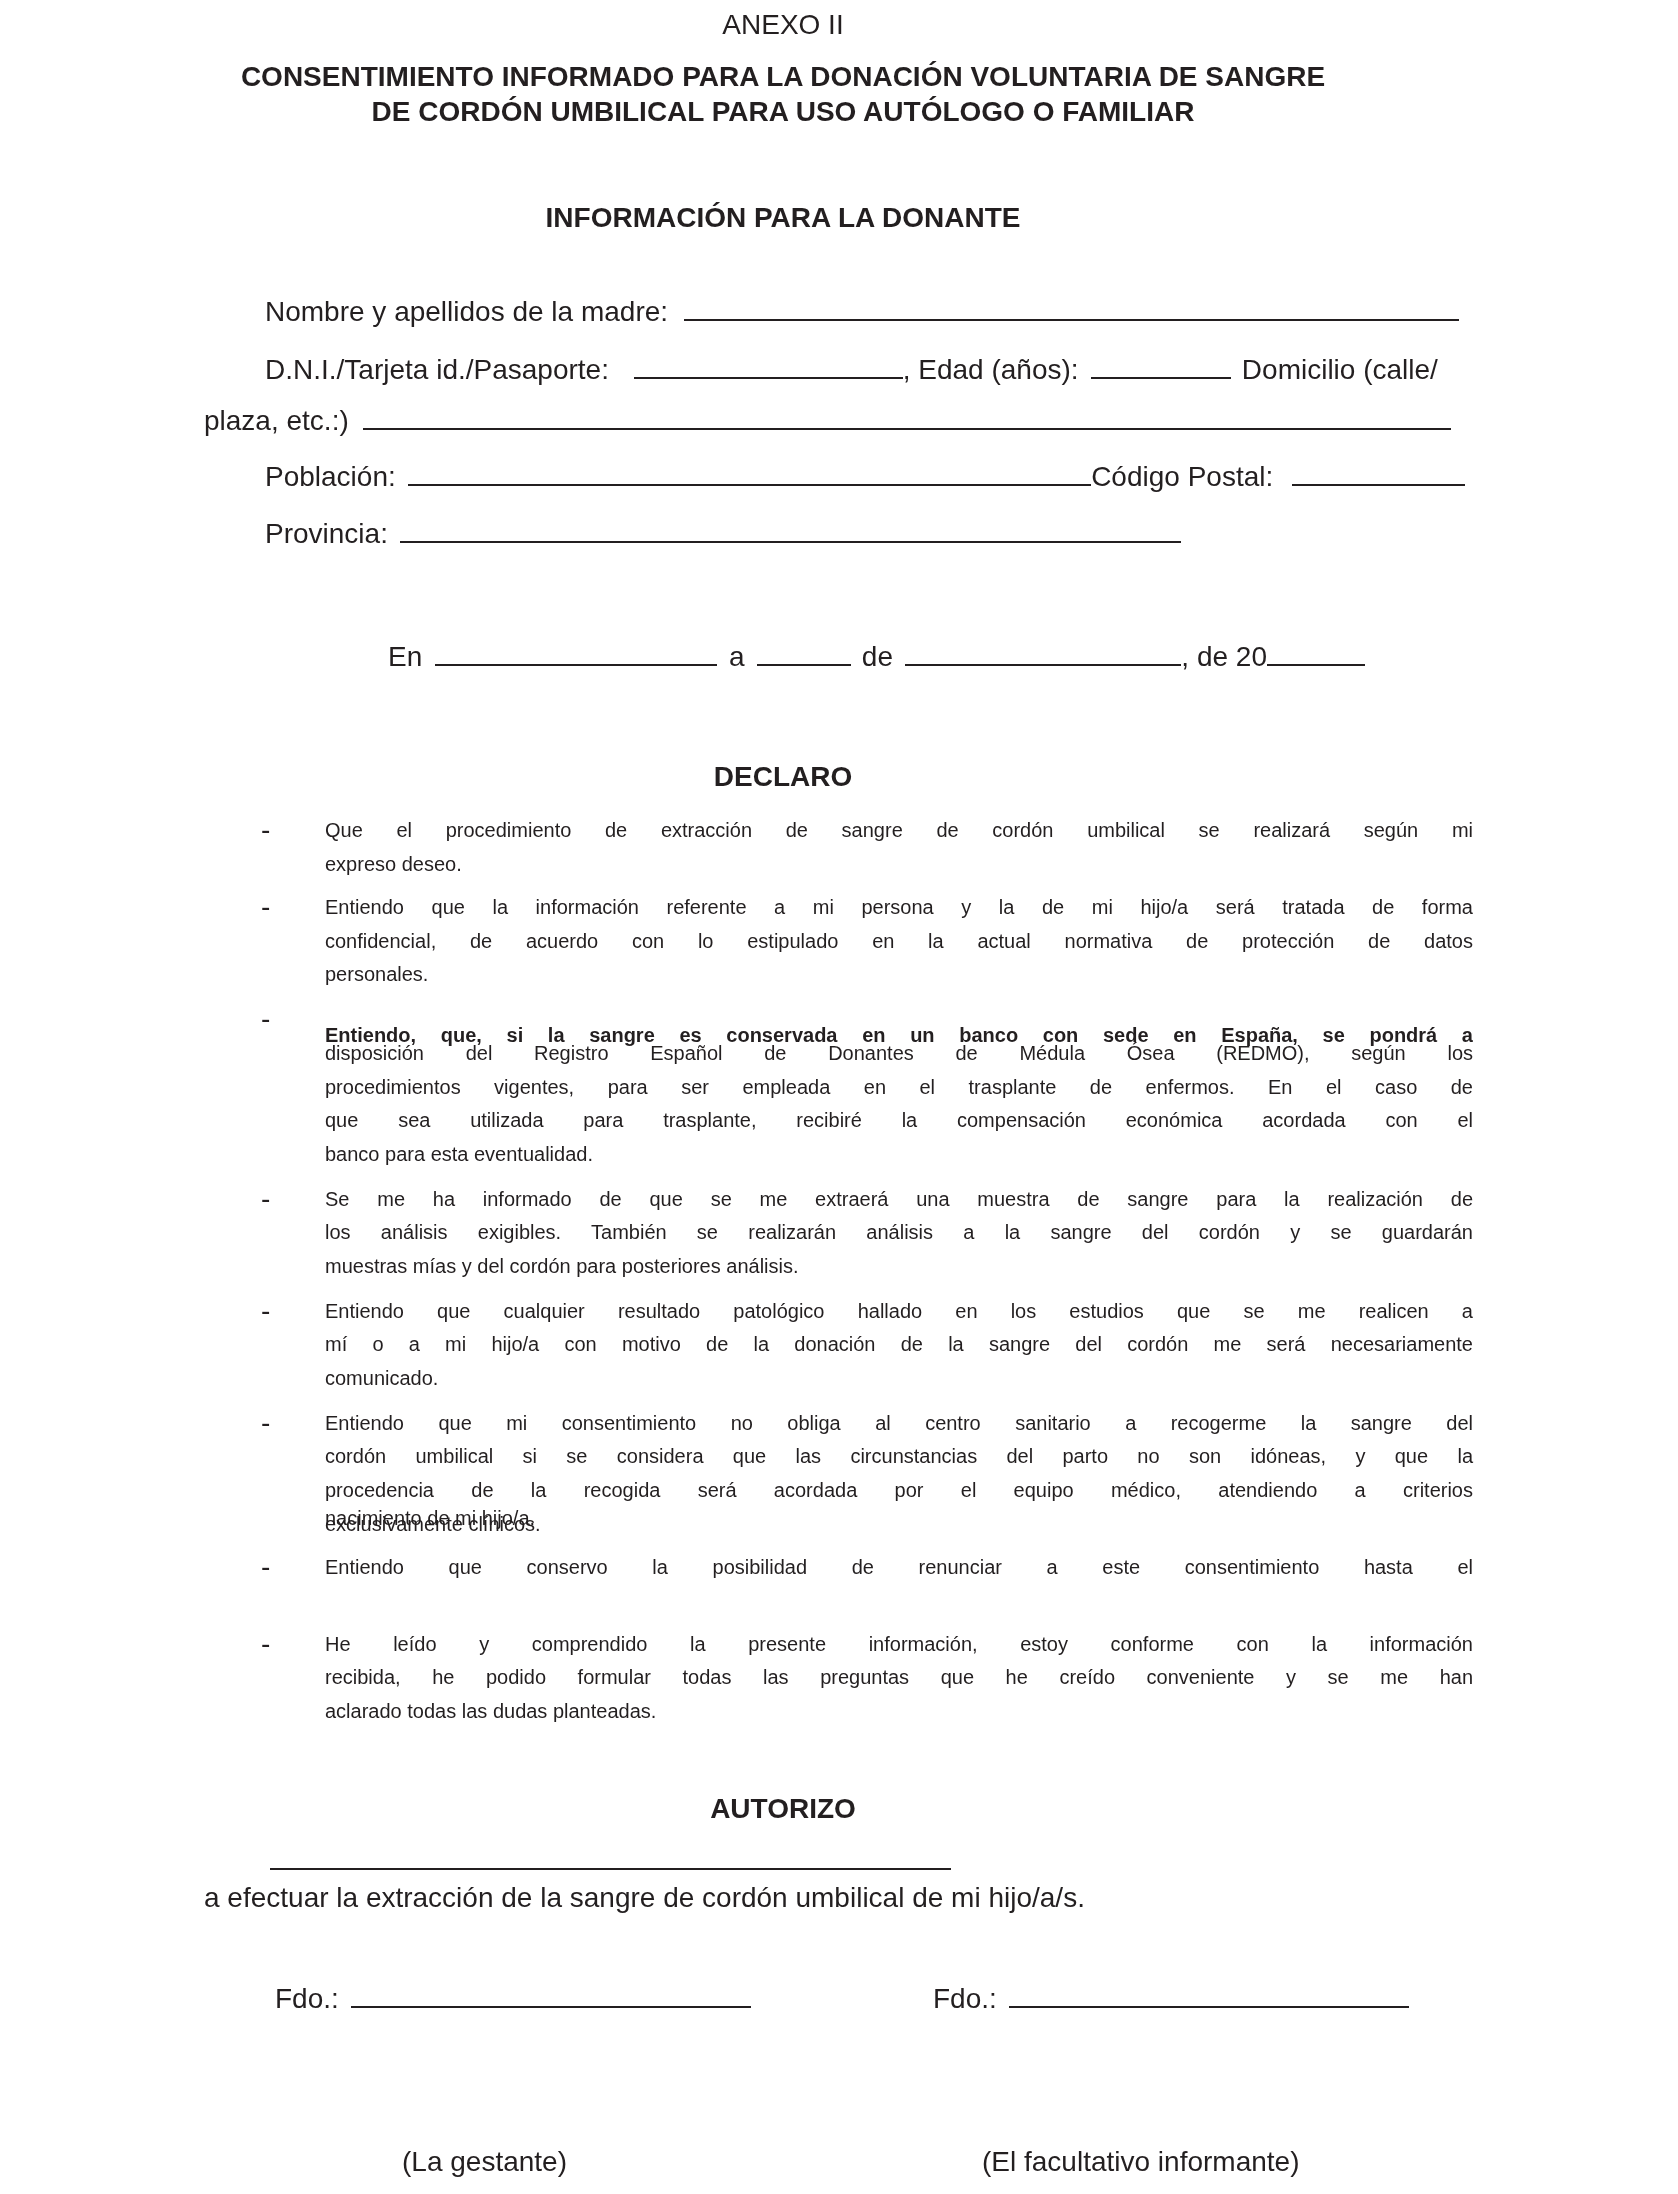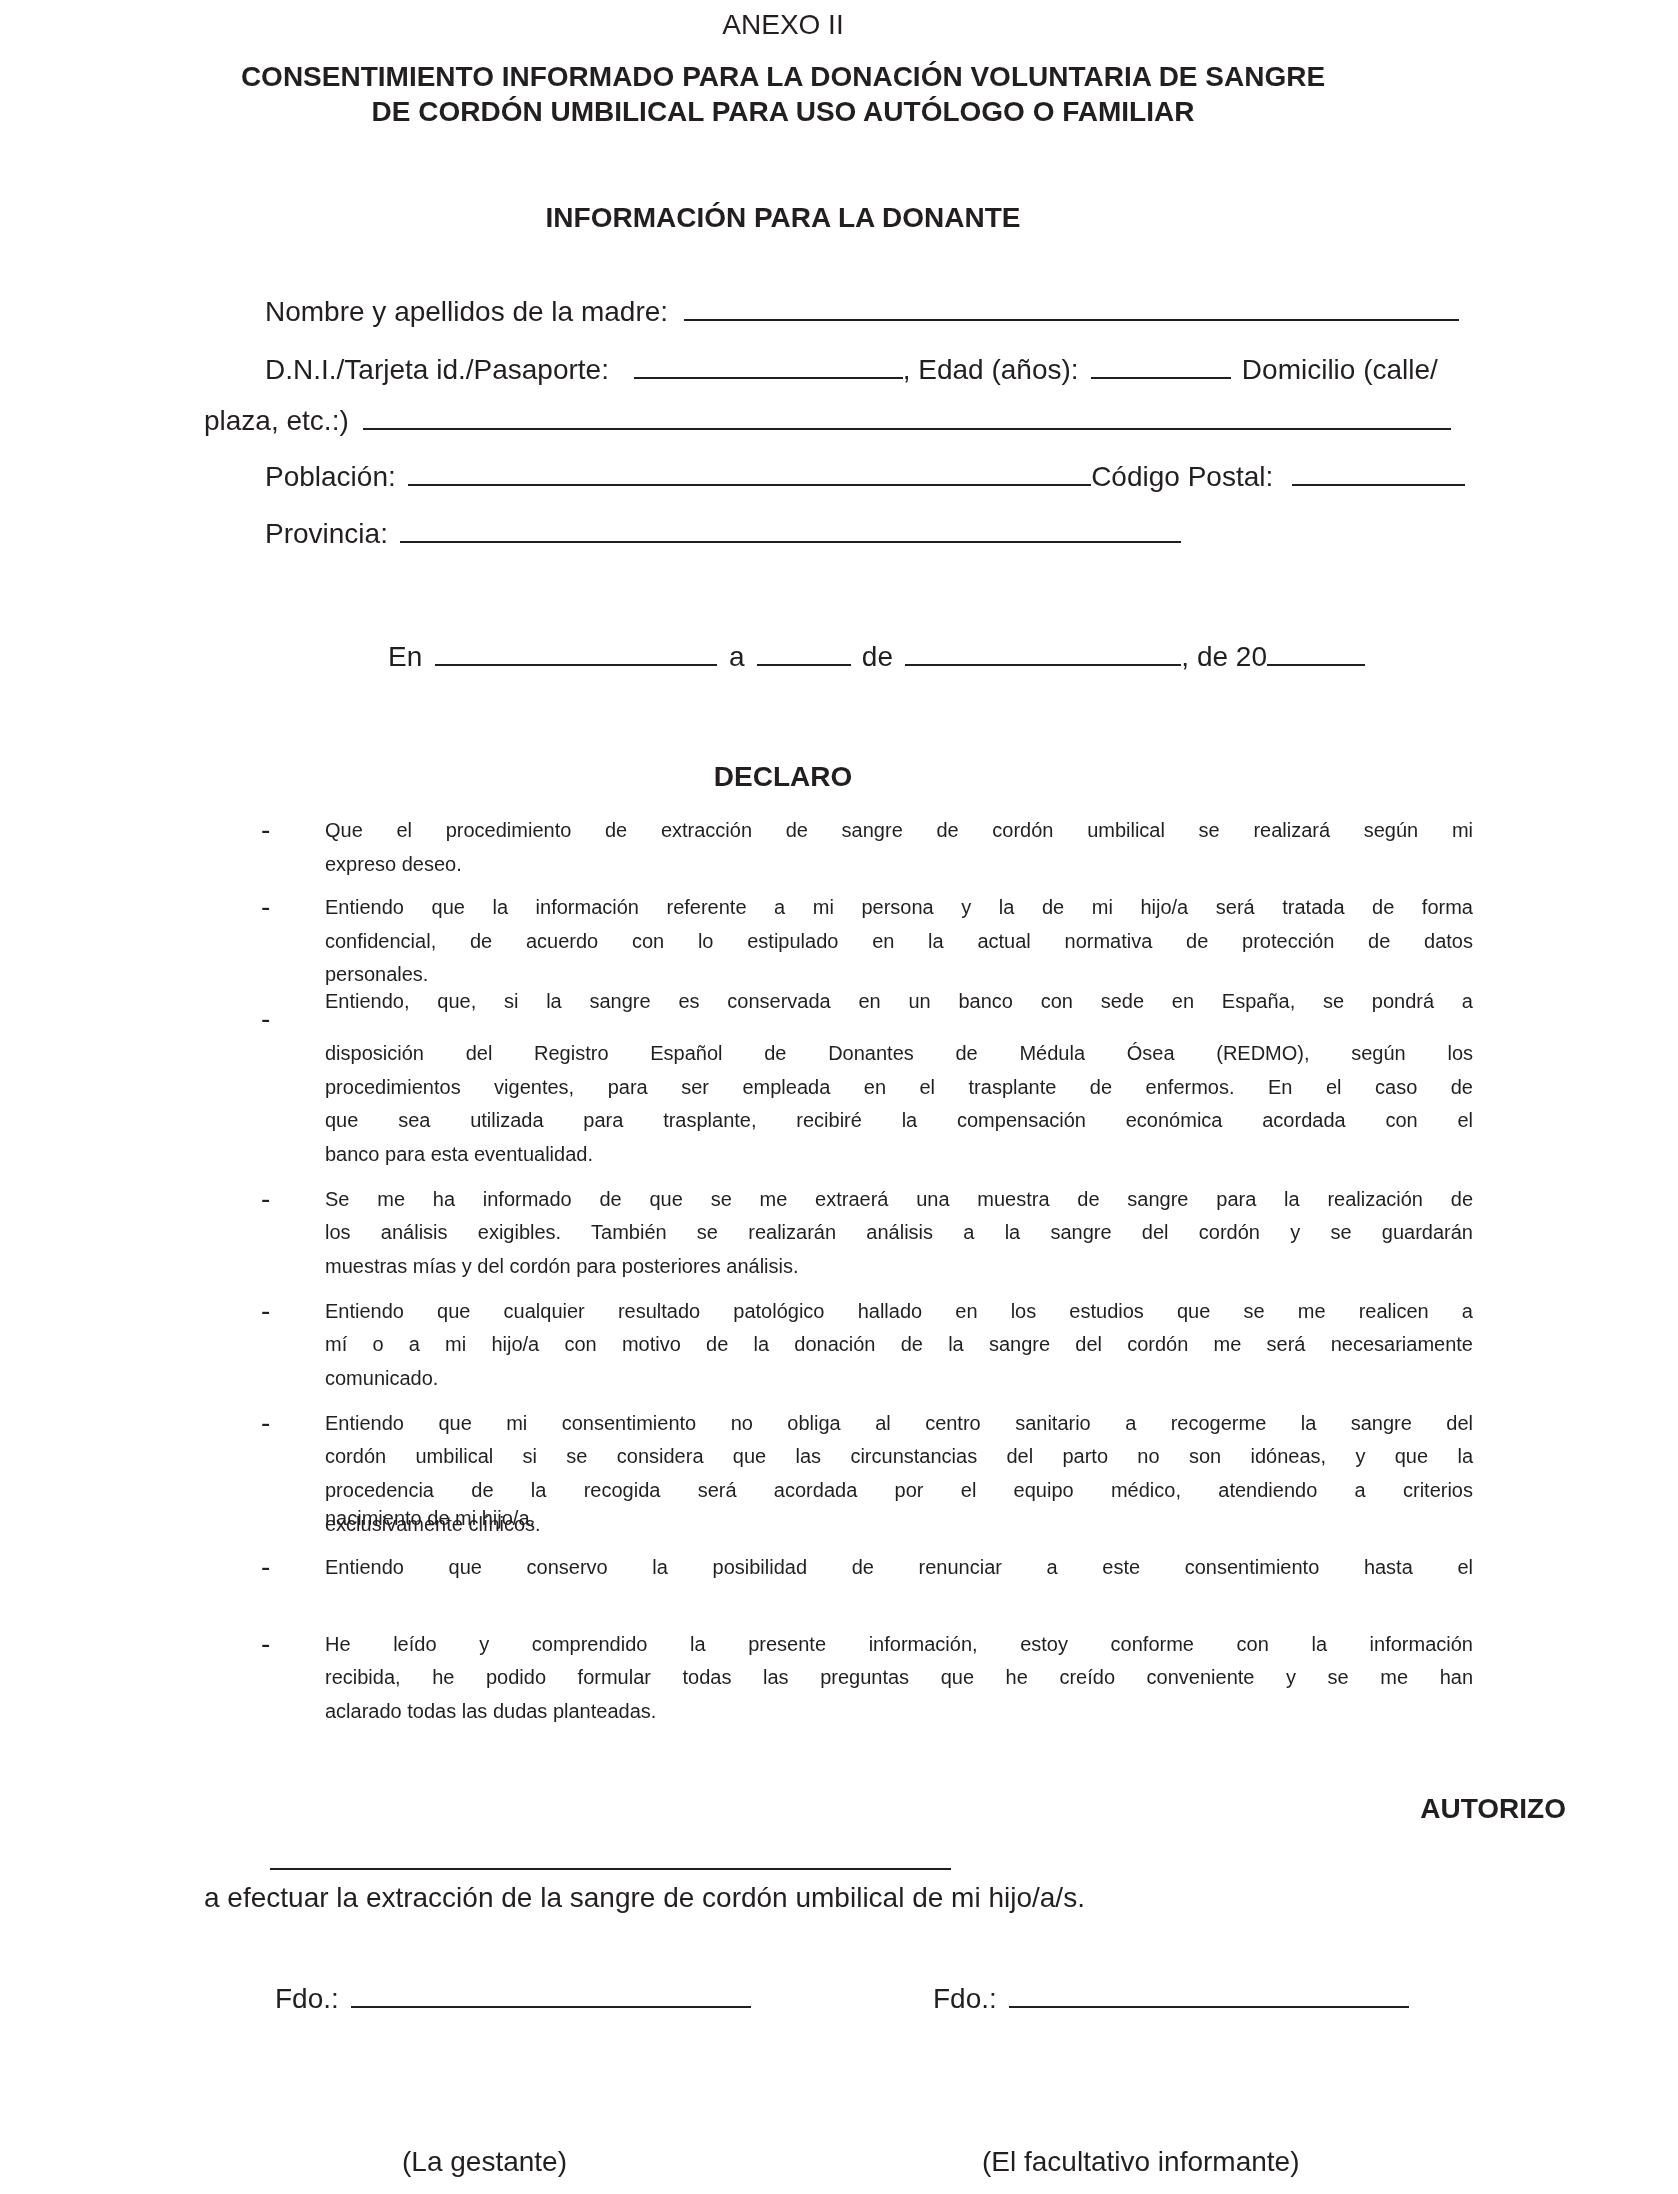--- a/index.html
+++ b/index.html
@@ -65,21 +65,21 @@
 
 <div id="declarations">
     <div class="dash" style="top: 813px;">-</div>
     <div class="para" style="top: 813px; text-align-last: justify;">Que el procedimiento de extracción de sangre de cordón umbilical se realizará según mi</div>
     <div class="para" style="top: 847px; text-align-last: left;">expreso deseo.</div>
     <div class="dash" style="top: 890px;">-</div>
     <div class="para" style="top: 890px; text-align-last: justify;">Entiendo que la información referente a mi persona y la de mi hijo/a será tratada de forma</div>
     <div class="para" style="top: 924px; text-align-last: justify;">confidencial, de acuerdo con lo estipulado en la actual normativa de protección de datos</div>
     <div class="para" style="top: 957px; text-align-last: left;">personales.</div>
     <div class="dash" style="top: 1002px;">-</div>
-    <div class="para" style="top: 984px; text-align-last: justify;">Entiendo, que, si la sangre es conservada en un banco con sede en España, se pondrá a</div>
+    <div class="para" style="top: 1018px; text-align-last: justify; font-weight: bold;">Entiendo, que, si la sangre es conservada en un banco con sede en España, se pondrá a</div>
     <div class="para" style="top: 1036px; text-align-last: justify;">disposición del Registro Español de Donantes de Médula Ósea (REDMO), según los</div>
     <div class="para" style="top: 1070px; text-align-last: justify;">procedimientos vigentes, para ser empleada en el trasplante de enfermos. En el caso de</div>
     <div class="para" style="top: 1103px; text-align-last: justify;">que sea utilizada para trasplante, recibiré la compensación económica acordada con el</div>
     <div class="para" style="top: 1137px; text-align-last: left;">banco para esta eventualidad.</div>
     <div class="dash" style="top: 1182px;">-</div>
     <div class="para" style="top: 1182px; text-align-last: justify;">Se me ha informado de que se me extraerá una muestra de sangre para la realización de</div>
     <div class="para" style="top: 1215px; text-align-last: justify;">los análisis exigibles. También se realizarán análisis a la sangre del cordón y se guardarán</div>
     <div class="para" style="top: 1249px; text-align-last: left;">muestras mías y del cordón para posteriores análisis.</div>
     <div class="dash" style="top: 1294px;">-</div>
     <div class="para" style="top: 1294px; text-align-last: justify;">Entiendo que cualquier resultado patológico hallado en los estudios que se me realicen a</div>
@@ -92,21 +92,21 @@
     <div class="para" style="top: 1507px; text-align-last: left;">exclusivamente clínicos.</div>
     <div class="dash" style="top: 1550px;">-</div>
     <div class="para" style="top: 1550px; text-align-last: justify;">Entiendo que conservo la posibilidad de renunciar a este consentimiento hasta el</div>
     <div class="para" style="top: 1501px; text-align-last: left;">nacimiento de mi hijo/a.</div>
     <div class="dash" style="top: 1627px;">-</div>
     <div class="para" style="top: 1627px; text-align-last: justify;">He leído y comprendido la presente información, estoy conforme con la información</div>
     <div class="para" style="top: 1660px; text-align-last: justify;">recibida, he podido formular todas las preguntas que he creído conveniente y se me han</div>
     <div class="para" style="top: 1694px; text-align-last: left;">aclarado todas las dudas planteadas.</div>
   </div>
 
-<div class="abs t b center" style="top:1792px;text-align:right;">AUTORIZO</div>
+<div class="abs t b center" style="top:1792px;">AUTORIZO</div>
 
 <div class="abs t" style="left:265px; top:1844px;">
   <span class="line field" style="width:681px; margin-left:4.6px;"></span>
 </div>
 <div class="abs t" style="left:204px; top:1881px;">a efectuar la extracción de la sangre de cordón umbilical de mi hijo/a/s.</div>
 
 <div class="abs t" style="left:275px; top:1982px;">
   <span>Fdo.:</span>
   <span class="line field" style="width:400px; margin-left:4.6px;"></span>
 </div>

